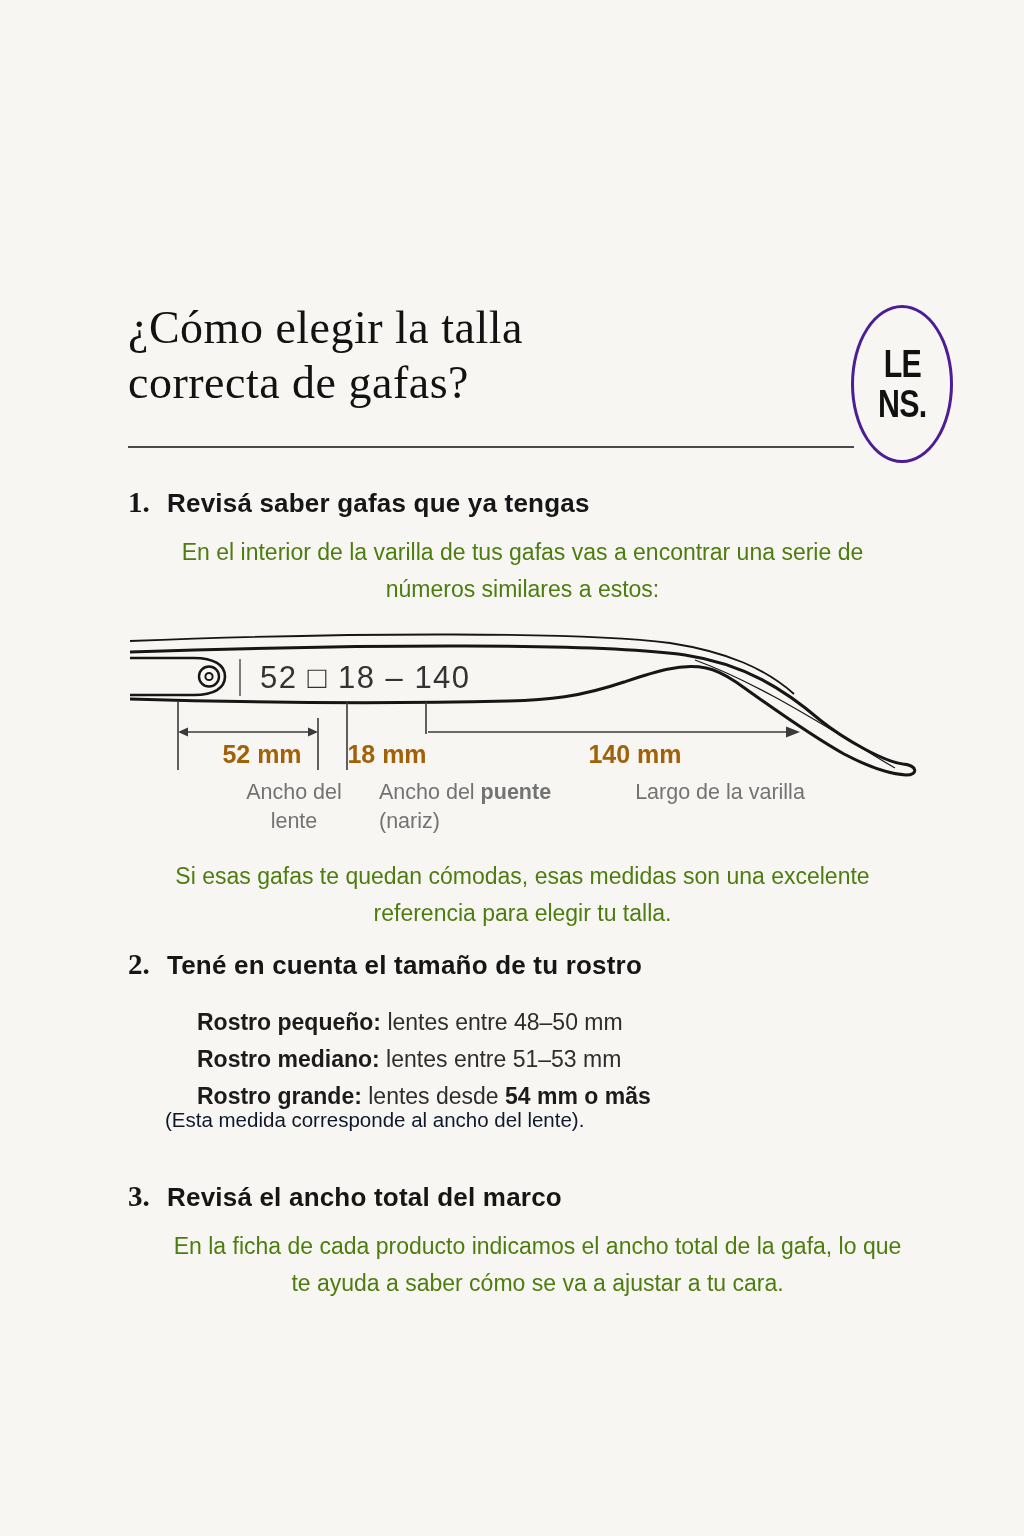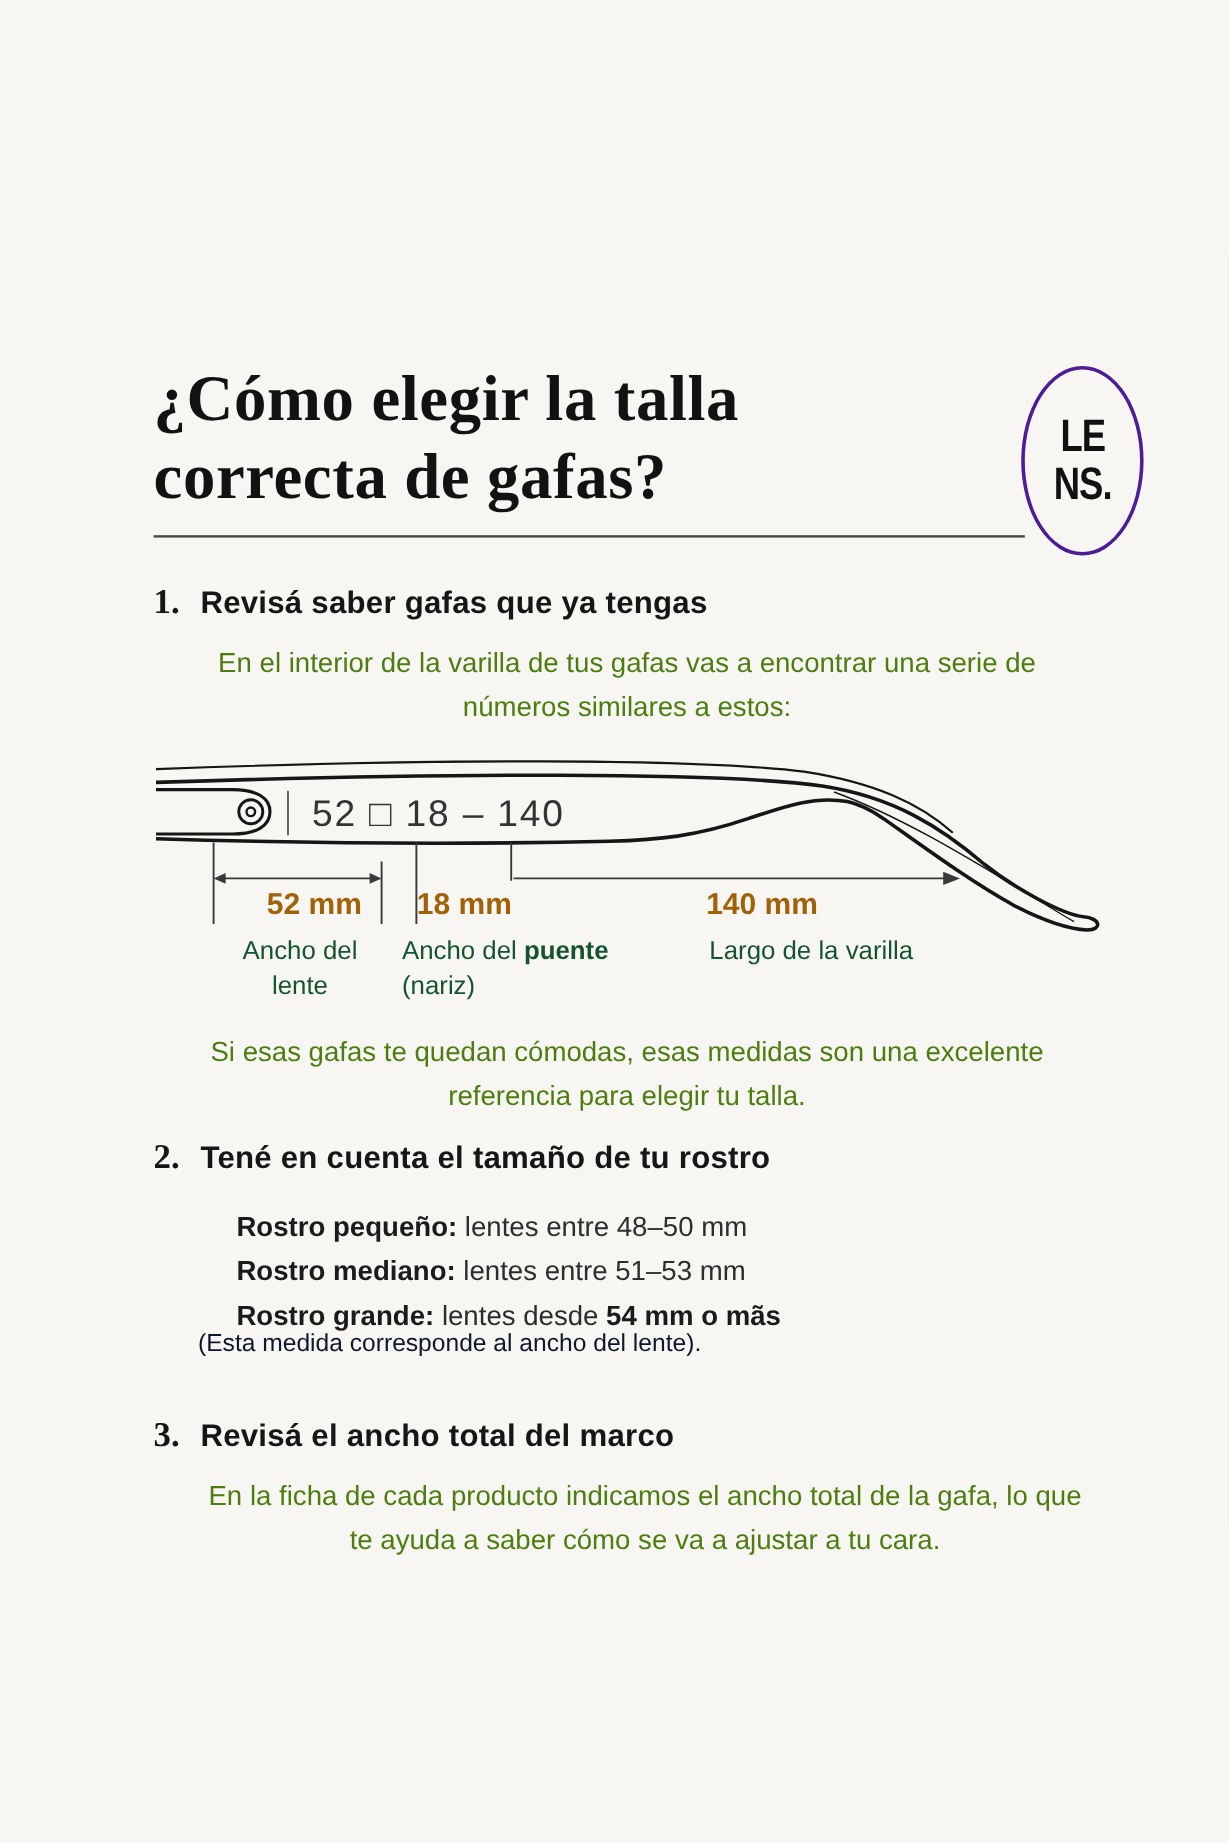--- a/index.html
+++ b/index.html
@@ -10,21 +10,21 @@
     background:#f7f6f3;
     font-family:"Liberation Sans", sans-serif;
     color:#2d2d2d;
     overflow:hidden;
     margin:0 auto;
   }
   
   .title {
     position:absolute; left:128px; top:300px; width:640px;
     font-family:"Liberation Serif", serif;
-    font-weight:700; font-size:54px; line-height:1.2;
+    font-weight:400; font-size:46px; line-height:1.2;
     color:#121212; letter-spacing:.5px;
   }
   .logo {
     position:absolute; left:851px; top:305px;
     width:102px; height:158px;
     border:3px solid #4c1d95;
     border-radius:50% / 50%;
     display:flex; flex-direction:column;
     align-items:center; justify-content:center;
     background:#f7f6f3;
@@ -67,21 +67,21 @@
   
   .diagram { position:absolute; left:130px; top:612px; width:800px; height:232px; }
   .diagram svg { position:absolute; left:0; top:0; }
   .meas-value {
     position:absolute; top:128px;
     transform:translateX(-50%);
     font-weight:700; font-size:25px; color:#a16207; white-space:nowrap;
   }
   .meas-label {
     position:absolute; top:166px;
-    font-size:21.5px; line-height:29px; color:#14532d; white-space:nowrap;
+    font-size:21.5px; line-height:29px; color:#737373; white-space:nowrap;margin-left:44px;
   }
   .meas-label.centered { transform:translateX(-50%); text-align:center; }
   .meas-label .ln { display:block; }
   .mv1 { left:132px; } .mv2 { left:257px; } .mv3 { left:505px; }
   .ml1 { left:120px; } .ml2 { left:205px; } .ml3 { left:546px; transform:translateX(-50%); }
 </style>
 </head>
 <body>
 
 <div class="page">

